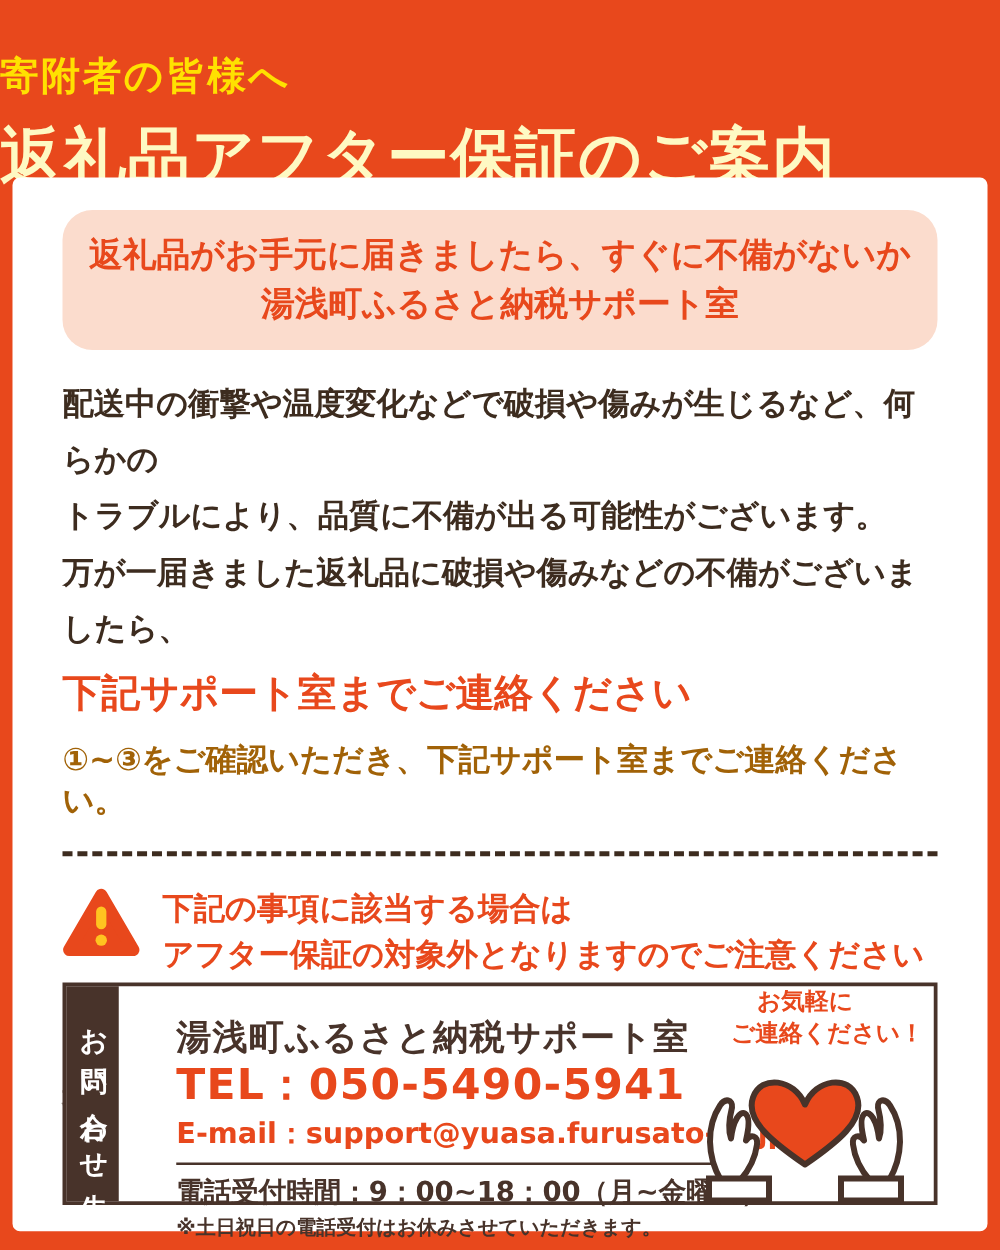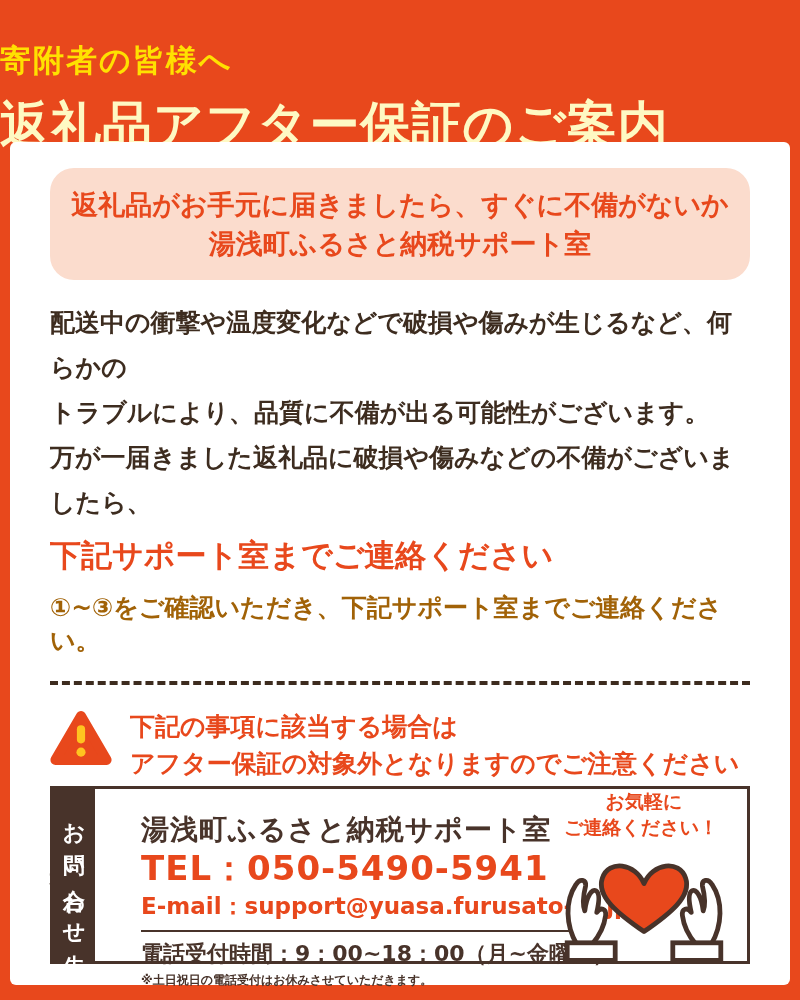--- a/index.html
+++ b/index.html
@@ -97,30 +97,30 @@
   .contact-email {
     color:#E8481C; font-size:23px; font-weight:bold; margin-top:4px;
   }
   .contact-divider {
     width:445px; border-top:2px solid #48332A; margin-top:8px;
   }
   .contact-hours {
     color:#48332A; font-size:22px; font-weight:bold; margin-top:7px;
   }
   .contact-note {
-    color:#48332A; font-size:12px; font-weight:bold; margin-top:3px;
+    color:#48332A; font-size:16px; font-weight:bold; margin-top:3px;
   }
   
   .contact-art {
     position:absolute; right:8px; top:0; width:190px; text-align:center;
   }
   .contact-callout {
     color:#E8481C; font-size:19px; font-weight:bold; line-height:1.35;
   }
-  .contact-callout .line2 { margin-left:-6px; }
+  .contact-callout .line2 { margin-left:-6px;text-align:right; }
   .art-svg { margin-top:2px; }
 </style>
 </head>
 <body>
 
 <div class="header">
   <div class="header-sub">寄附者の皆様へ</div>
   <div class="header-title">返礼品アフター保証のご案内</div>
 </div>
 

